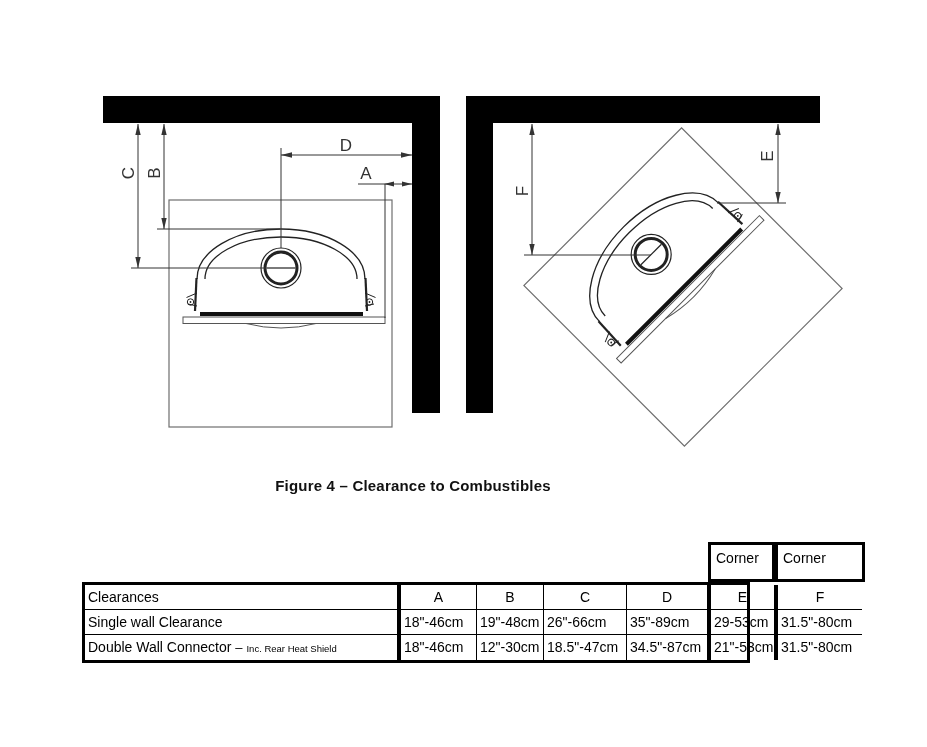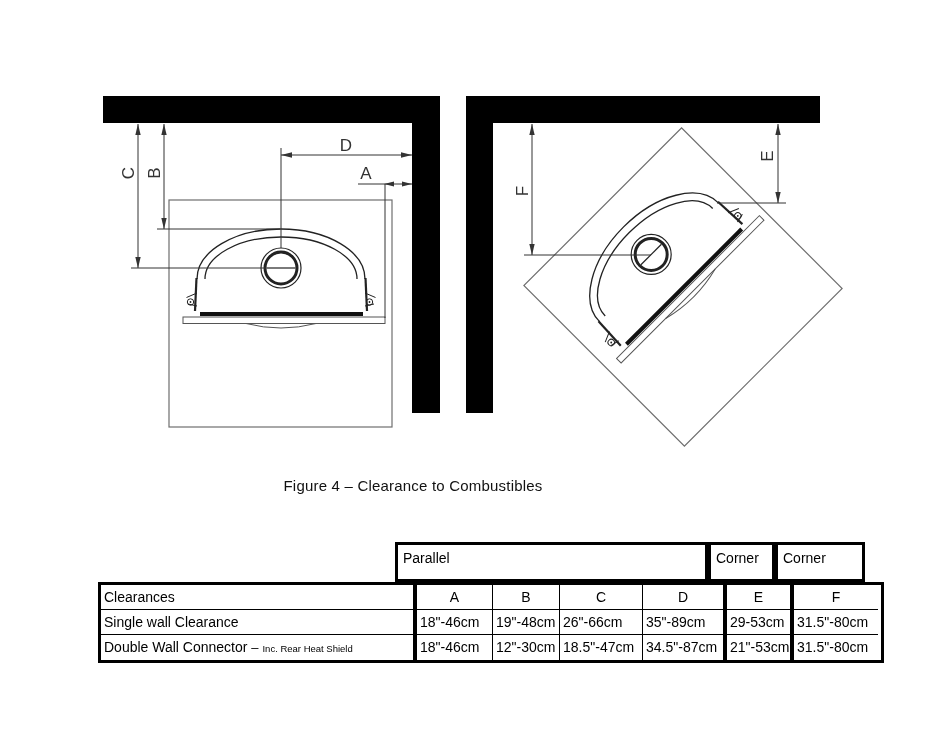--- a/index.html
+++ b/index.html
@@ -3,43 +3,42 @@
 <meta charset="utf-8">
 <style>
   * { box-sizing: border-box; margin: 0; padding: 0; }
   html, body { width: 927px; height: 747px; background: #ffffff; overflow: hidden; }
   body { position: relative; font-family: "Liberation Sans", sans-serif; color: #000; }
 
   #figure-svg { position: absolute; left: 0; top: 0; }
 
   .caption {
     position: absolute; left: 0; top: 477; width: 826px;
-    text-align: center; font-size: 15px; font-weight: normal; color: #111;
+    text-align: center; font-size: 15px; font-weight: bold; color: #111;
     letter-spacing: 0.2px;
   }
 
   
   .tbl-wrap { position: absolute; left: 82px; top: 542px; width: 786px; height: 130px; }
   .group-box {
     position: absolute; top: 0; height: 40px;
     border: 3px solid #000; background: #fff;
     font-size: 14px; line-height: 20px; padding: 3px 0 0 5px;
   }
   .gb-parallel { left: 313px; width: 313px; }
   .gb-corner-e { left: 626px; width: 67px; }
   .gb-corner-f { left: 693px; width: 90px; }
 
   .main-table {
-    position: absolute; left: 0; top: 40px; width: 786px;
+    position: absolute; left: 0; top: 40px; width: 668px;
     display: grid;
     grid-template-columns: 313px 79px 67px 83px 81px 67px 87px;
     grid-template-rows: 25px 25px 25px;
     border: 3px solid #000; background: #fff;
     font-size: 14px;
-    margin-left: 16px;
   }
   .cell {
     border-right: 1px solid #000; border-bottom: 1px solid #000;
     line-height: 24px; padding-left: 3px; white-space: nowrap; overflow: hidden;
   }
   .cell.center { text-align: center; padding-left: 0; }
   .cell.heavy-left { border-left: 3px solid #000; }
   .cell.last-col { border-right: none; }
   .cell.last-row { border-bottom: none; }
   .note-dash { font-size: 13px; }
@@ -158,21 +157,20 @@
       <text transform="translate(528,191) rotate(-90)">F</text>
       <text transform="translate(773,156) rotate(-90)">E</text>
     </g>
   </g>
 </svg>
 
 <div class="caption" style="top:477px">Figure 4 – Clearance to Combustibles</div>
 
 <div class="tbl-wrap">
 
-  <div class="group-box gb-parallel">Parallel</div>
   <div class="group-box gb-corner-e">Corner</div>
   <div class="group-box gb-corner-f">Corner</div>
 
   <div class="main-table">
 
     <div class="cell">Clearances</div>
     <div class="cell center heavy-left">A</div>
     <div class="cell center">B</div>
     <div class="cell center">C</div>
     <div class="cell center">D</div>

